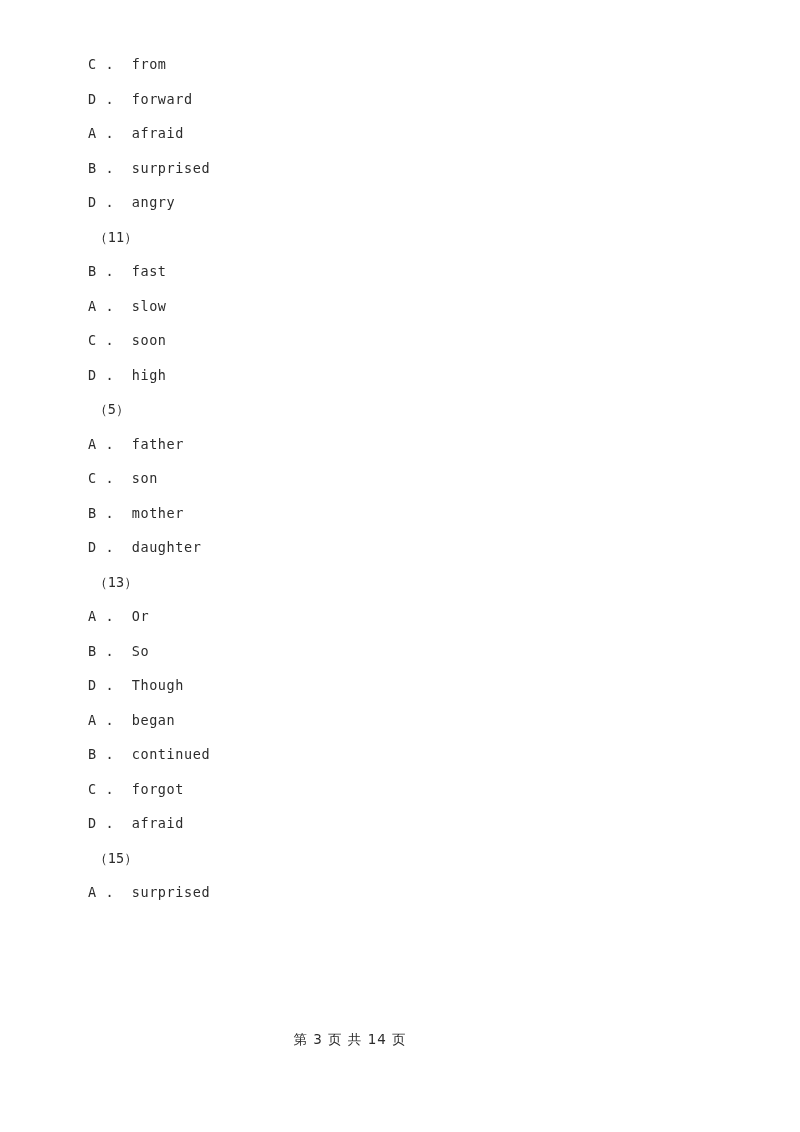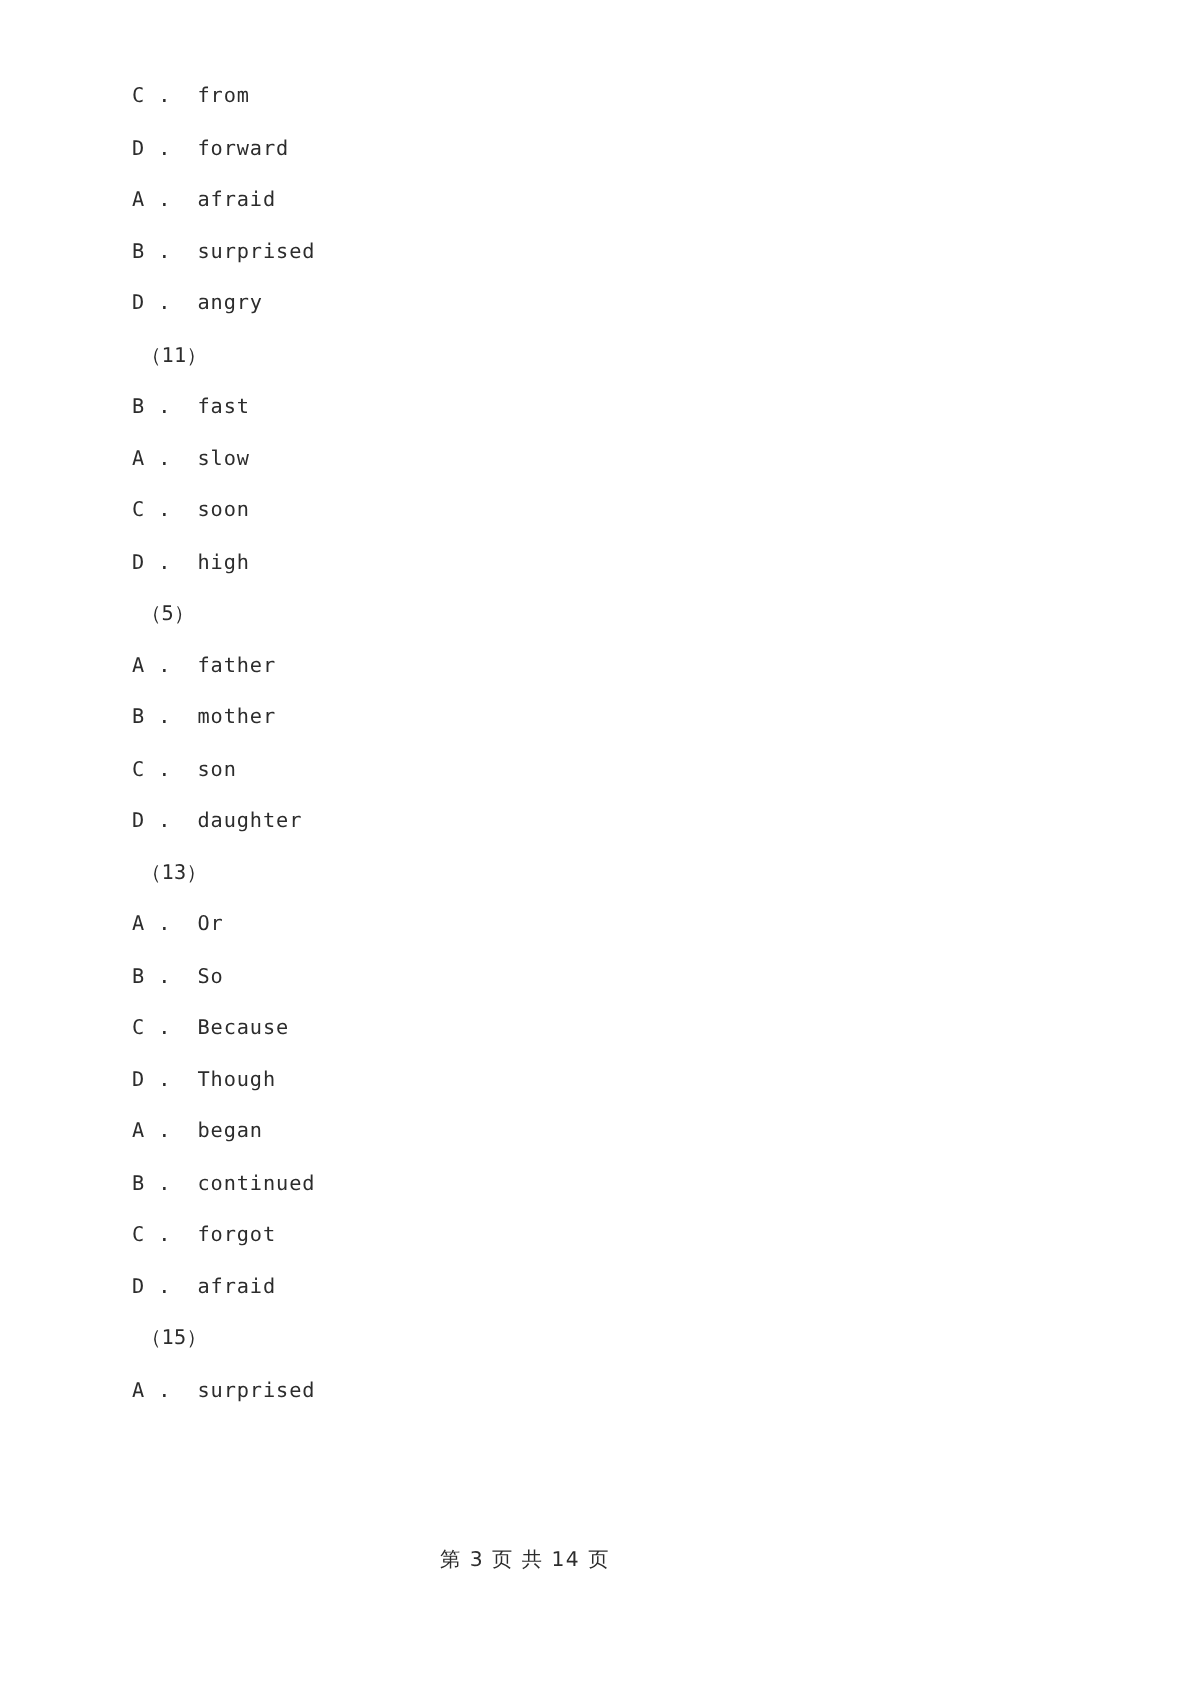--- a/index.html
+++ b/index.html
@@ -85,27 +85,26 @@
       <div class="line option"><span class="opt-letter">A</span> <span class="opt-dot">.</span>  <span class="opt-text">afraid</span></div>
       <div class="line option"><span class="opt-letter">B</span> <span class="opt-dot">.</span>  <span class="opt-text">surprised</span></div>
       <div class="line option"><span class="opt-letter">D</span> <span class="opt-dot">.</span>  <span class="opt-text">angry</span></div>
       <div class="line qnum">（11）</div>
       <div class="line option"><span class="opt-letter">B</span> <span class="opt-dot">.</span>  <span class="opt-text">fast</span></div>
       <div class="line option"><span class="opt-letter">A</span> <span class="opt-dot">.</span>  <span class="opt-text">slow</span></div>
       <div class="line option"><span class="opt-letter">C</span> <span class="opt-dot">.</span>  <span class="opt-text">soon</span></div>
       <div class="line option"><span class="opt-letter">D</span> <span class="opt-dot">.</span>  <span class="opt-text">high</span></div>
       <div class="line qnum">（5）</div>
       <div class="line option"><span class="opt-letter">A</span> <span class="opt-dot">.</span>  <span class="opt-text">father</span></div>
+      <div class="line option"><span class="opt-letter">C</span> <span class="opt-dot">.</span>  <span class="opt-text">son</span></div>
       <div class="line option"><span class="opt-letter">B</span> <span class="opt-dot">.</span>  <span class="opt-text">mother</span></div>
-      <div class="line option"><span class="opt-letter">C</span> <span class="opt-dot">.</span>  <span class="opt-text">son</span></div>
       <div class="line option"><span class="opt-letter">D</span> <span class="opt-dot">.</span>  <span class="opt-text">daughter</span></div>
       <div class="line qnum">（13）</div>
       <div class="line option"><span class="opt-letter">A</span> <span class="opt-dot">.</span>  <span class="opt-text">Or</span></div>
       <div class="line option"><span class="opt-letter">B</span> <span class="opt-dot">.</span>  <span class="opt-text">So</span></div>
-      <div class="line option"><span class="opt-letter">C</span> <span class="opt-dot">.</span>  <span class="opt-text">Because</span></div>
       <div class="line option"><span class="opt-letter">D</span> <span class="opt-dot">.</span>  <span class="opt-text">Though</span></div>
       <div class="line option"><span class="opt-letter">A</span> <span class="opt-dot">.</span>  <span class="opt-text">began</span></div>
       <div class="line option"><span class="opt-letter">B</span> <span class="opt-dot">.</span>  <span class="opt-text">continued</span></div>
       <div class="line option"><span class="opt-letter">C</span> <span class="opt-dot">.</span>  <span class="opt-text">forgot</span></div>
       <div class="line option"><span class="opt-letter">D</span> <span class="opt-dot">.</span>  <span class="opt-text">afraid</span></div>
       <div class="line qnum">（15）</div>
       <div class="line option"><span class="opt-letter">A</span> <span class="opt-dot">.</span>  <span class="opt-text">surprised</span></div>
     </div>
 
   <div id="footer">第 3 页 共 14 页</div>

